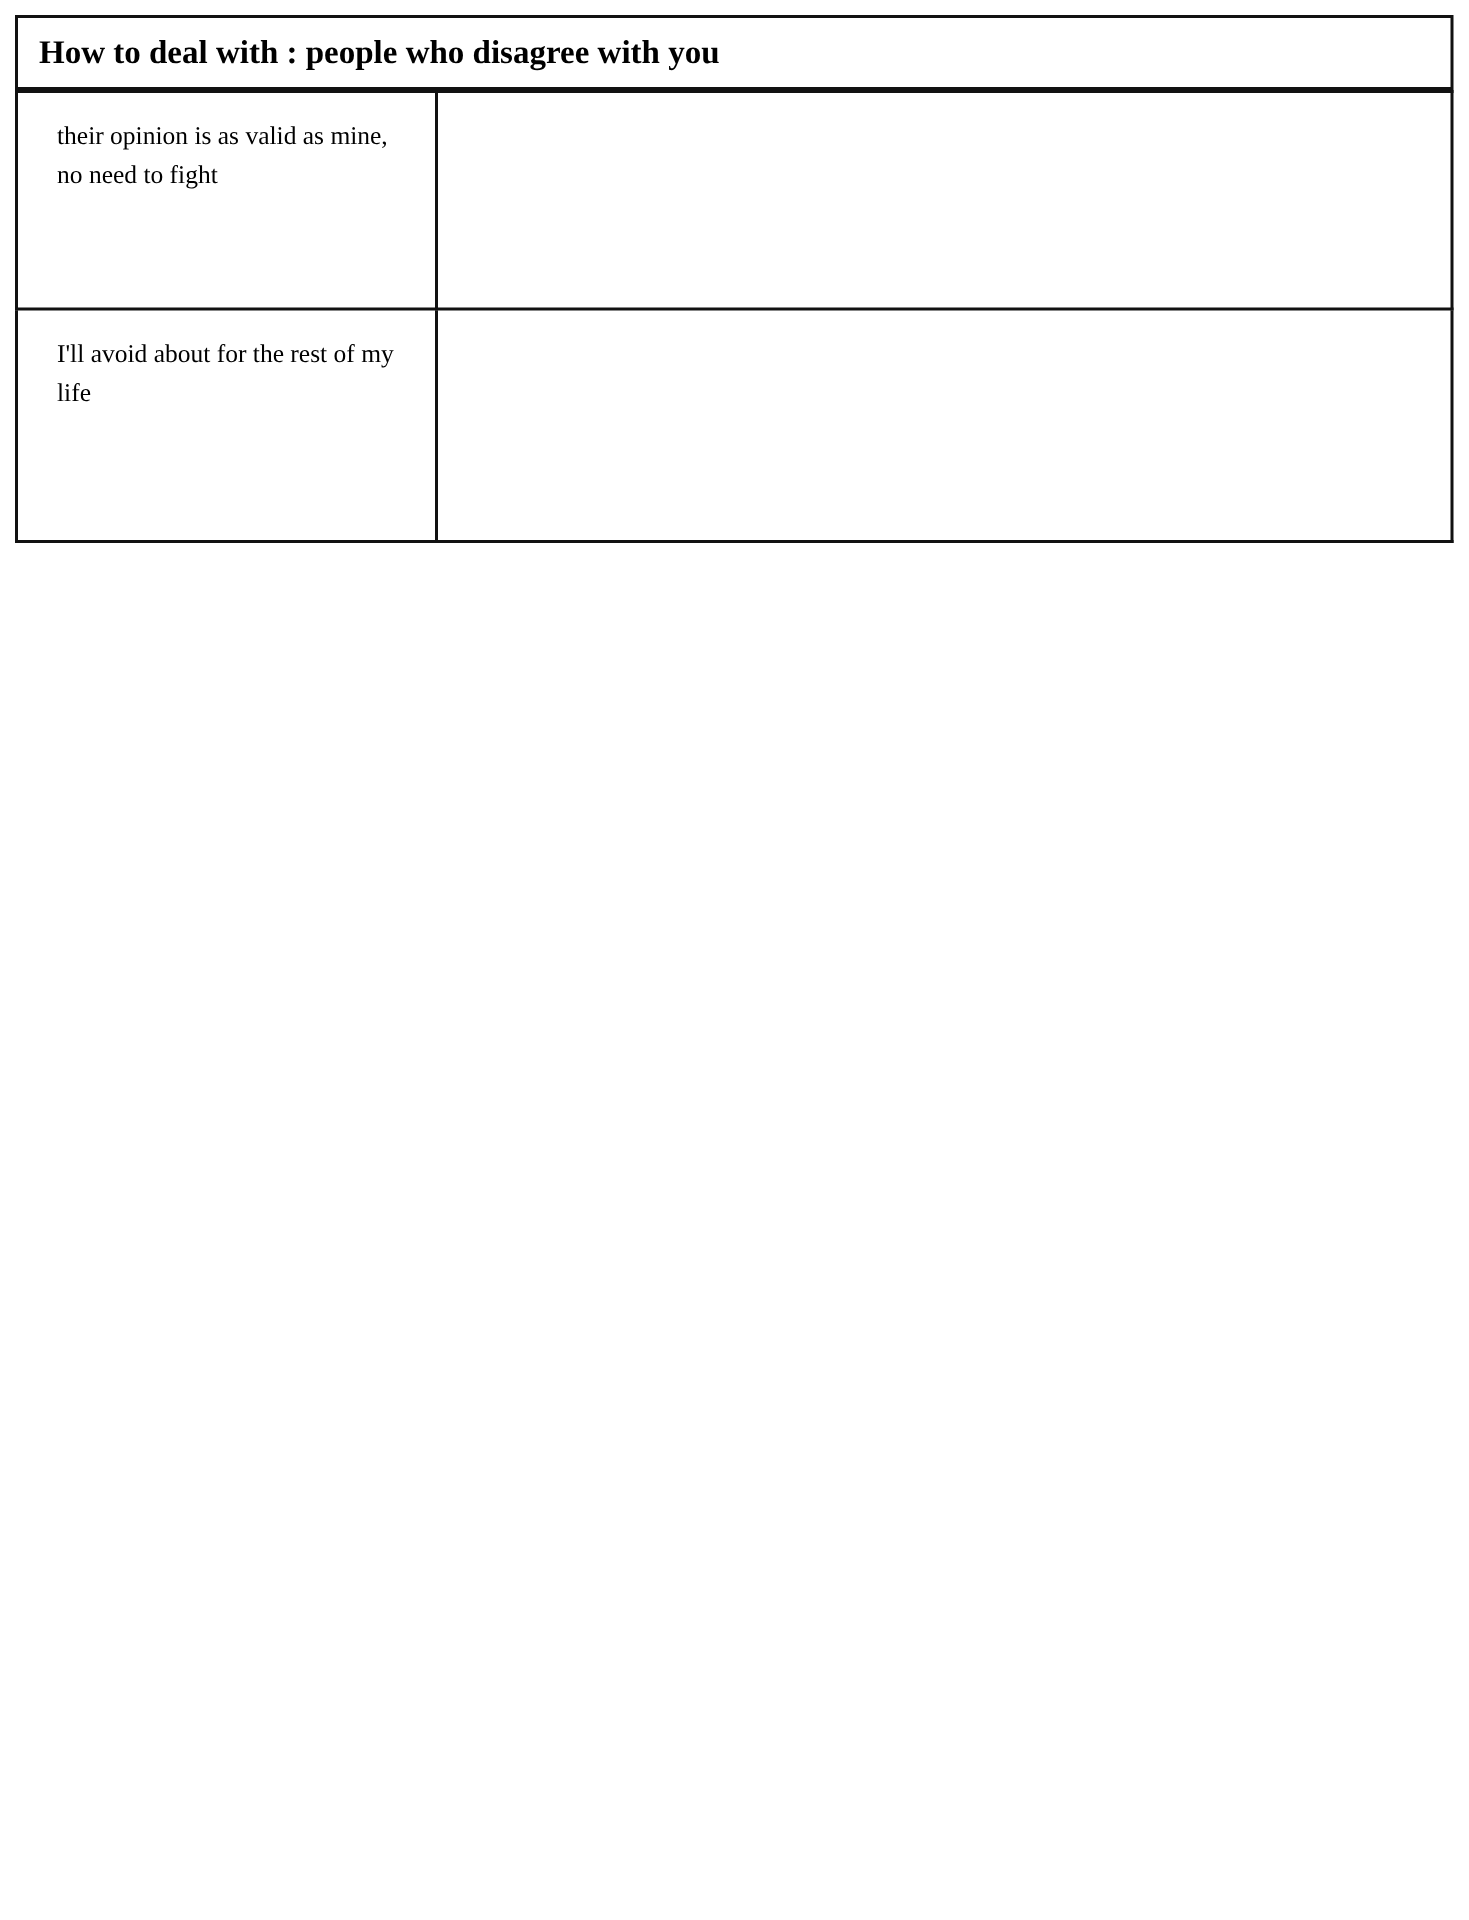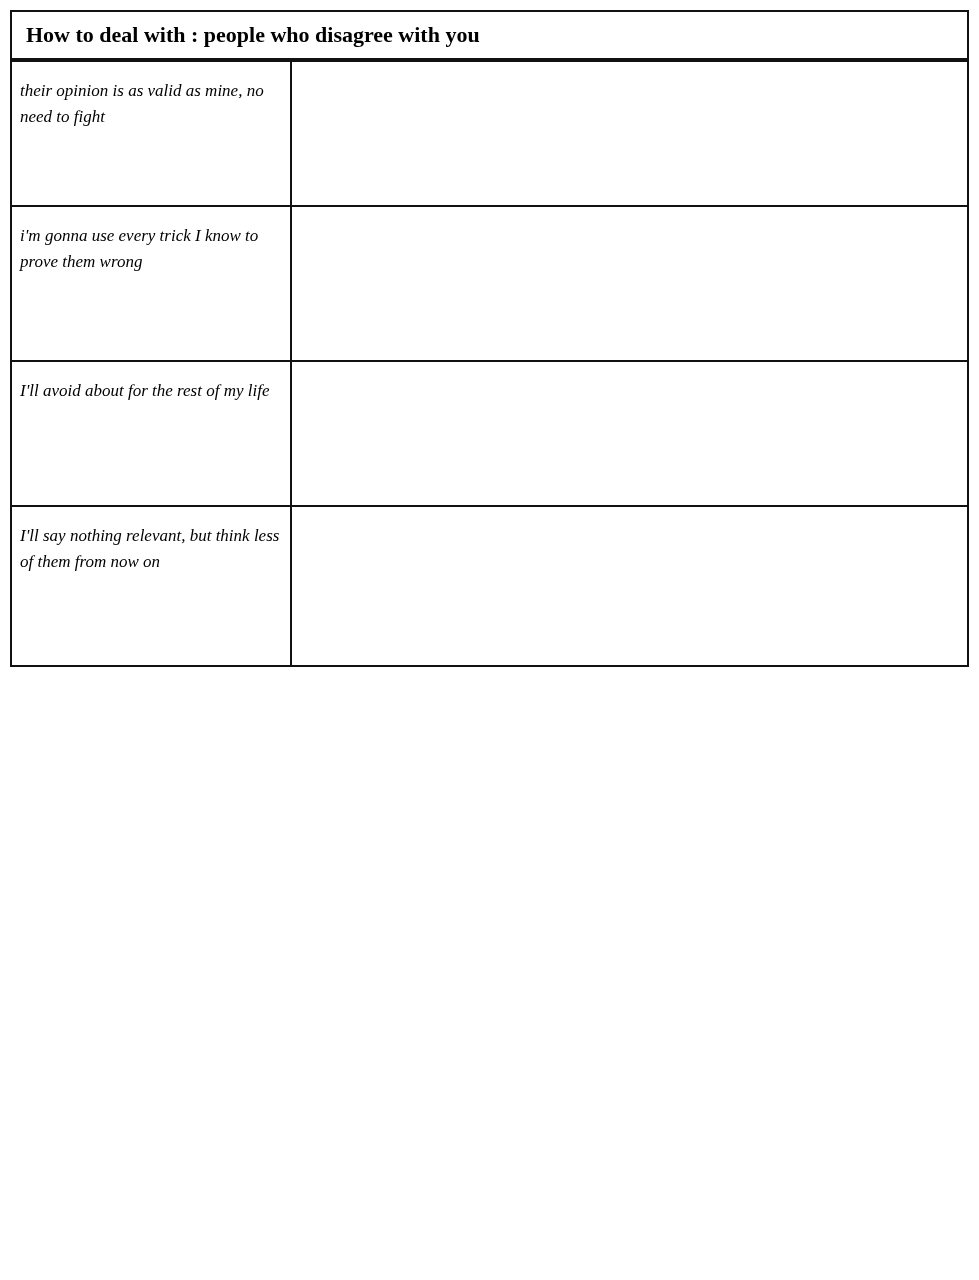--- a/index.html
+++ b/index.html
@@ -37,22 +37,21 @@
     .grid-table {
       width: 100%;
       border-collapse: collapse;
       border: 2.5px solid #111;
     }
 
     .grid-table th,
     .grid-table td {
       border: 2px solid #111;
       vertical-align: top;
-      padding: 16px 8px;
-      font-style: italic;
+      padding: 16px 26px;
     }
 
     .col-label {
       width: 280px;
       min-width: 280px;
     }
 
     .col-content {
       width: auto;
     }
@@ -85,26 +84,18 @@
     <span class="title-text">How to deal with :  people who disagree with you</span>
   </div>
 
   <table class="grid-table">
     <tbody>
       <tr>
         <td class="col-label row-label">their opinion is as valid as mine, no need to fight</td>
         <td class="col-content row-content"></td>
       </tr>
       <tr>
-        <td class="col-label row-label">i'm gonna use every trick I know to prove them wrong</td>
-        <td class="col-content row-content"></td>
-      </tr>
-      <tr>
         <td class="col-label row-label">I'll avoid about for the rest of my life</td>
-        <td class="col-content row-content"></td>
-      </tr>
-      <tr>
-        <td class="col-label row-label">I'll say nothing relevant, but think less of them from now on</td>
         <td class="col-content row-content"></td>
       </tr>
     </tbody>
   </table>
 </div>
 
 </body></html>

